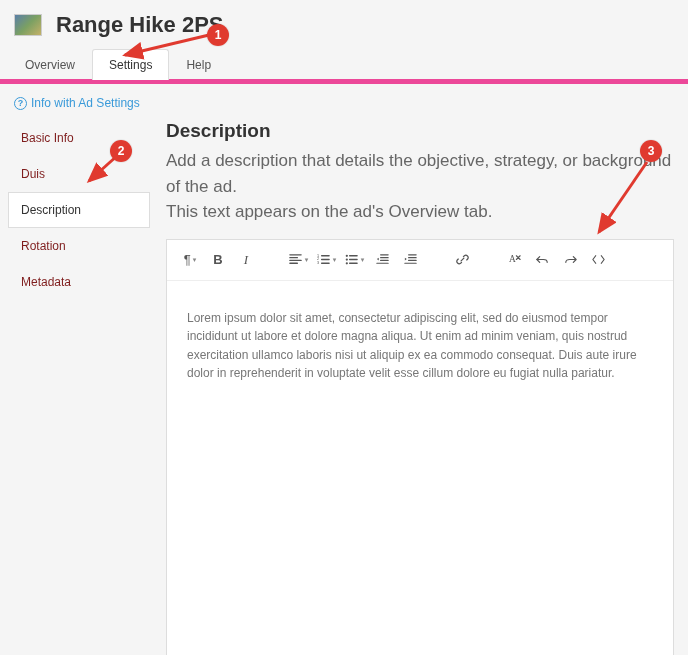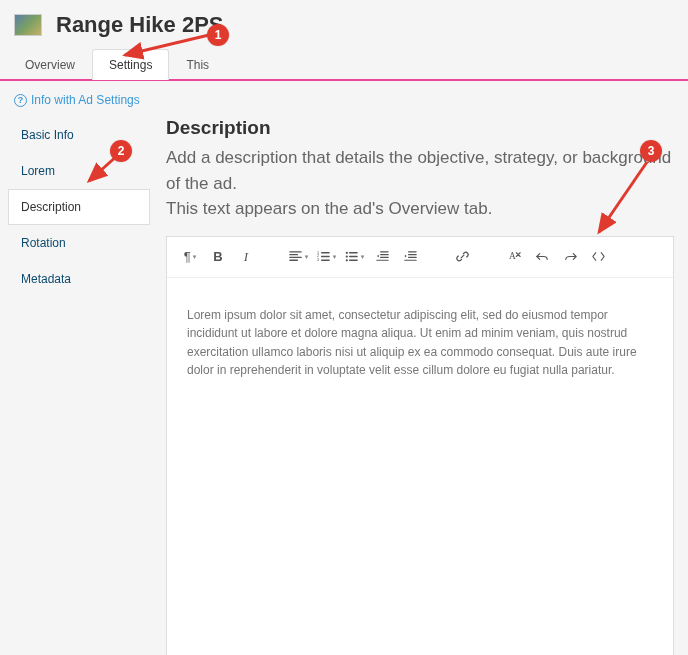--- a/index.html
+++ b/index.html
@@ -26,21 +26,21 @@
       margin-right: 14px;
     }
     .page-title {
       font-size: 22px;
       font-weight: bold;
       color: #333;
     }
     .tabs {
       display: flex;
       padding-left: 8px;
-      border-bottom: 2px solid #ec4899;
+      border-bottom: 5px solid #ec4899;
     }
     .tab {
       padding: 8px 16px;
       font-size: 12px;
       color: #555;
       cursor: pointer;
       border: 1px solid transparent;
       border-bottom: none;
       position: relative;
       top: 1px;
@@ -80,21 +80,21 @@
       padding: 0 14px 14px 8px;
       gap: 16px;
     }
     .sidebar {
       width: 142px;
       flex-shrink: 0;
     }
     .side-item {
       padding: 10px 12px;
       font-size: 12px;
-      color: #0c4a6e;
+      color: #7f1d1d;
       cursor: pointer;
       border: 1px solid transparent;
     }
     .side-item.active {
       background: #fff;
       border-color: #ddd;
       color: #333;
     }
     .content {
       flex: 1;
@@ -181,34 +181,34 @@
 <body>
 
 <div class="header">
   <div class="thumb"></div>
   <div class="page-title">Range Hike 2PS</div>
 </div>
 
 <div class="tabs">
   <div class="tab">Overview</div>
   <div class="tab active">Settings</div>
-  <div class="tab">This</div>
+  <div class="tab">Help</div>
 </div>
 
 <div class="help-row">
   <span class="help-link">
     <span class="help-icon">?</span>
     <span>Info with Ad Settings</span>
   </span>
 </div>
 
 <div class="main">
   <div class="sidebar">
     <div class="side-item">Basic Info</div>
-    <div class="side-item">Lorem</div>
+    <div class="side-item">Duis</div>
     <div class="side-item active">Description</div>
     <div class="side-item">Rotation</div>
     <div class="side-item">Metadata</div>
   </div>
 
   <div class="content">
     <h2>Description</h2>
     <div class="desc-line">Add a description that details the objective, strategy, or background of the ad.</div>
     <div class="desc-line">This text appears on the ad's Overview tab.</div>
 

